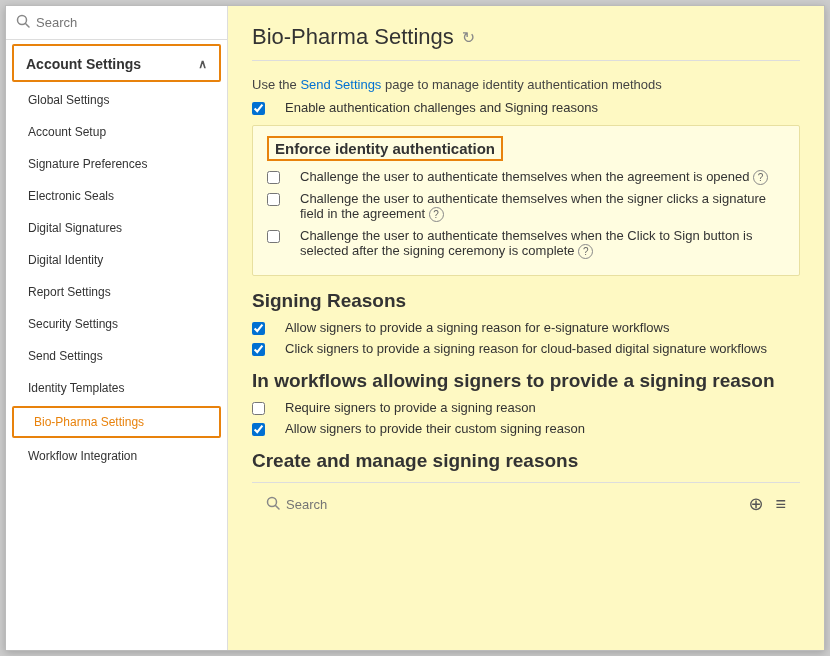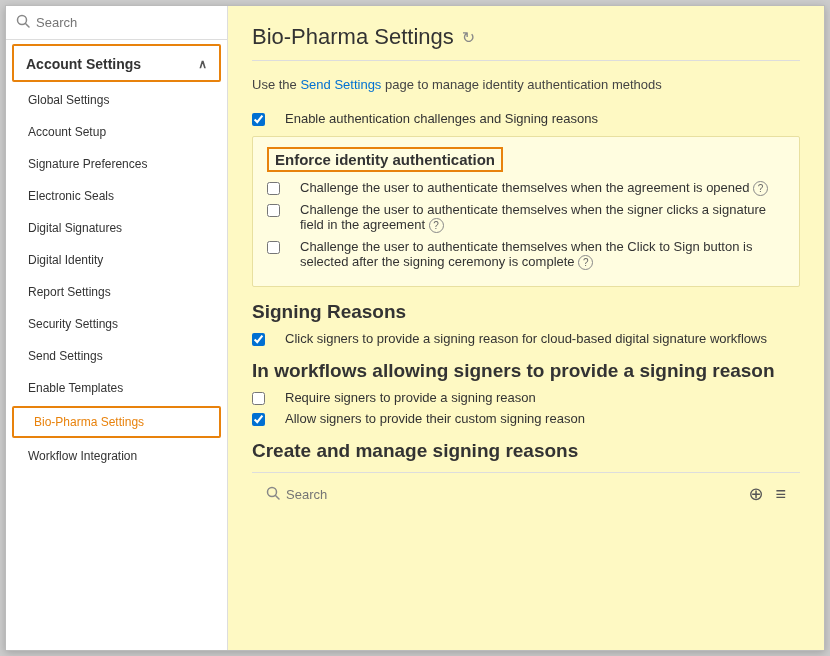--- a/index.html
+++ b/index.html
@@ -109,21 +109,21 @@
       padding-bottom: 10px;
     }
     .page-title .refresh-icon {
       color: #888;
       font-size: 16px;
       cursor: pointer;
     }
     .description {
       font-size: 13px;
       color: #444;
-      margin-bottom: 19px;
+      margin-bottom: 8px;
     }
     .description a {
       color: #0070d2;
       text-decoration: none;
     }
     .checkbox-row {
       display: flex;
       align-items: flex-start;
       gap: 20px;
       margin-bottom: 6px;
@@ -233,21 +233,21 @@
         <div id="sidebar-items-container">
             <div class="sidebar-item">Global Settings</div>
             <div class="sidebar-item">Account Setup</div>
             <div class="sidebar-item">Signature Preferences</div>
             <div class="sidebar-item">Electronic Seals</div>
             <div class="sidebar-item">Digital Signatures</div>
             <div class="sidebar-item">Digital Identity</div>
             <div class="sidebar-item">Report Settings</div>
             <div class="sidebar-item">Security Settings</div>
             <div class="sidebar-item">Send Settings</div>
-            <div class="sidebar-item">Enable Templates</div>
+            <div class="sidebar-item">Identity Templates</div>
             <div class="sidebar-item active">Bio-Pharma Settings</div>
             <div class="sidebar-item">Workflow Integration</div>
           </div>
       </div>
     </div>
 
     <div class="main-content">
       <div class="page-title">
         <span>Bio-Pharma Settings</span>
         <span class="refresh-icon">↻</span>
@@ -275,20 +275,24 @@
               <input type="checkbox" style="">
               <span>Challenge the user to authenticate themselves when the Click to Sign button is selected after the signing ceremony is complete <span class="help-icon">?</span></span>
             </div>
           </div>
       </div>
 
       <div class="section-title">Signing Reasons</div>
       <div id="signing-reasons-checkboxes">
           <div class="checkbox-row">
             <input type="checkbox" checked="" style="">
+            <span>Allow signers to provide a signing reason for e-signature workflows</span>
+          </div>
+          <div class="checkbox-row">
+            <input type="checkbox" checked="" style="">
             <span>Click signers to provide a signing reason for cloud-based digital signature workflows</span>
           </div>
         </div>
 
       <div class="section-title">In workflows allowing signers to provide a signing reason</div>
       <div id="in-workflows-checkboxes">
           <div class="checkbox-row">
             <input type="checkbox" style="">
             <span>Require signers to provide a signing reason</span>
           </div>

